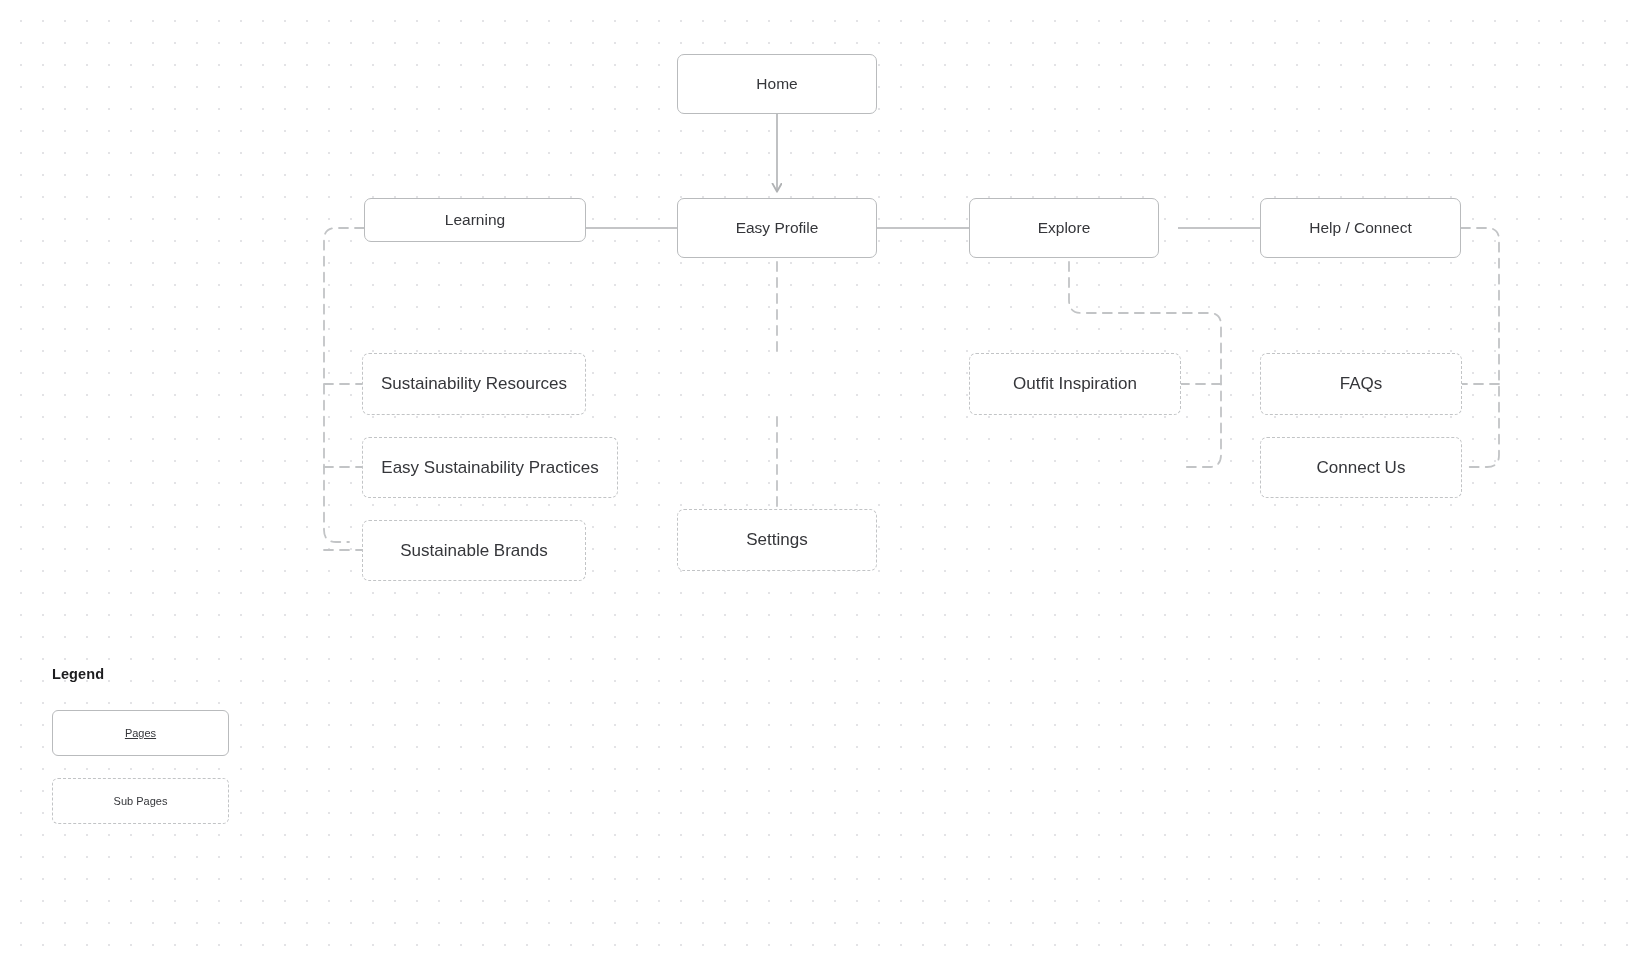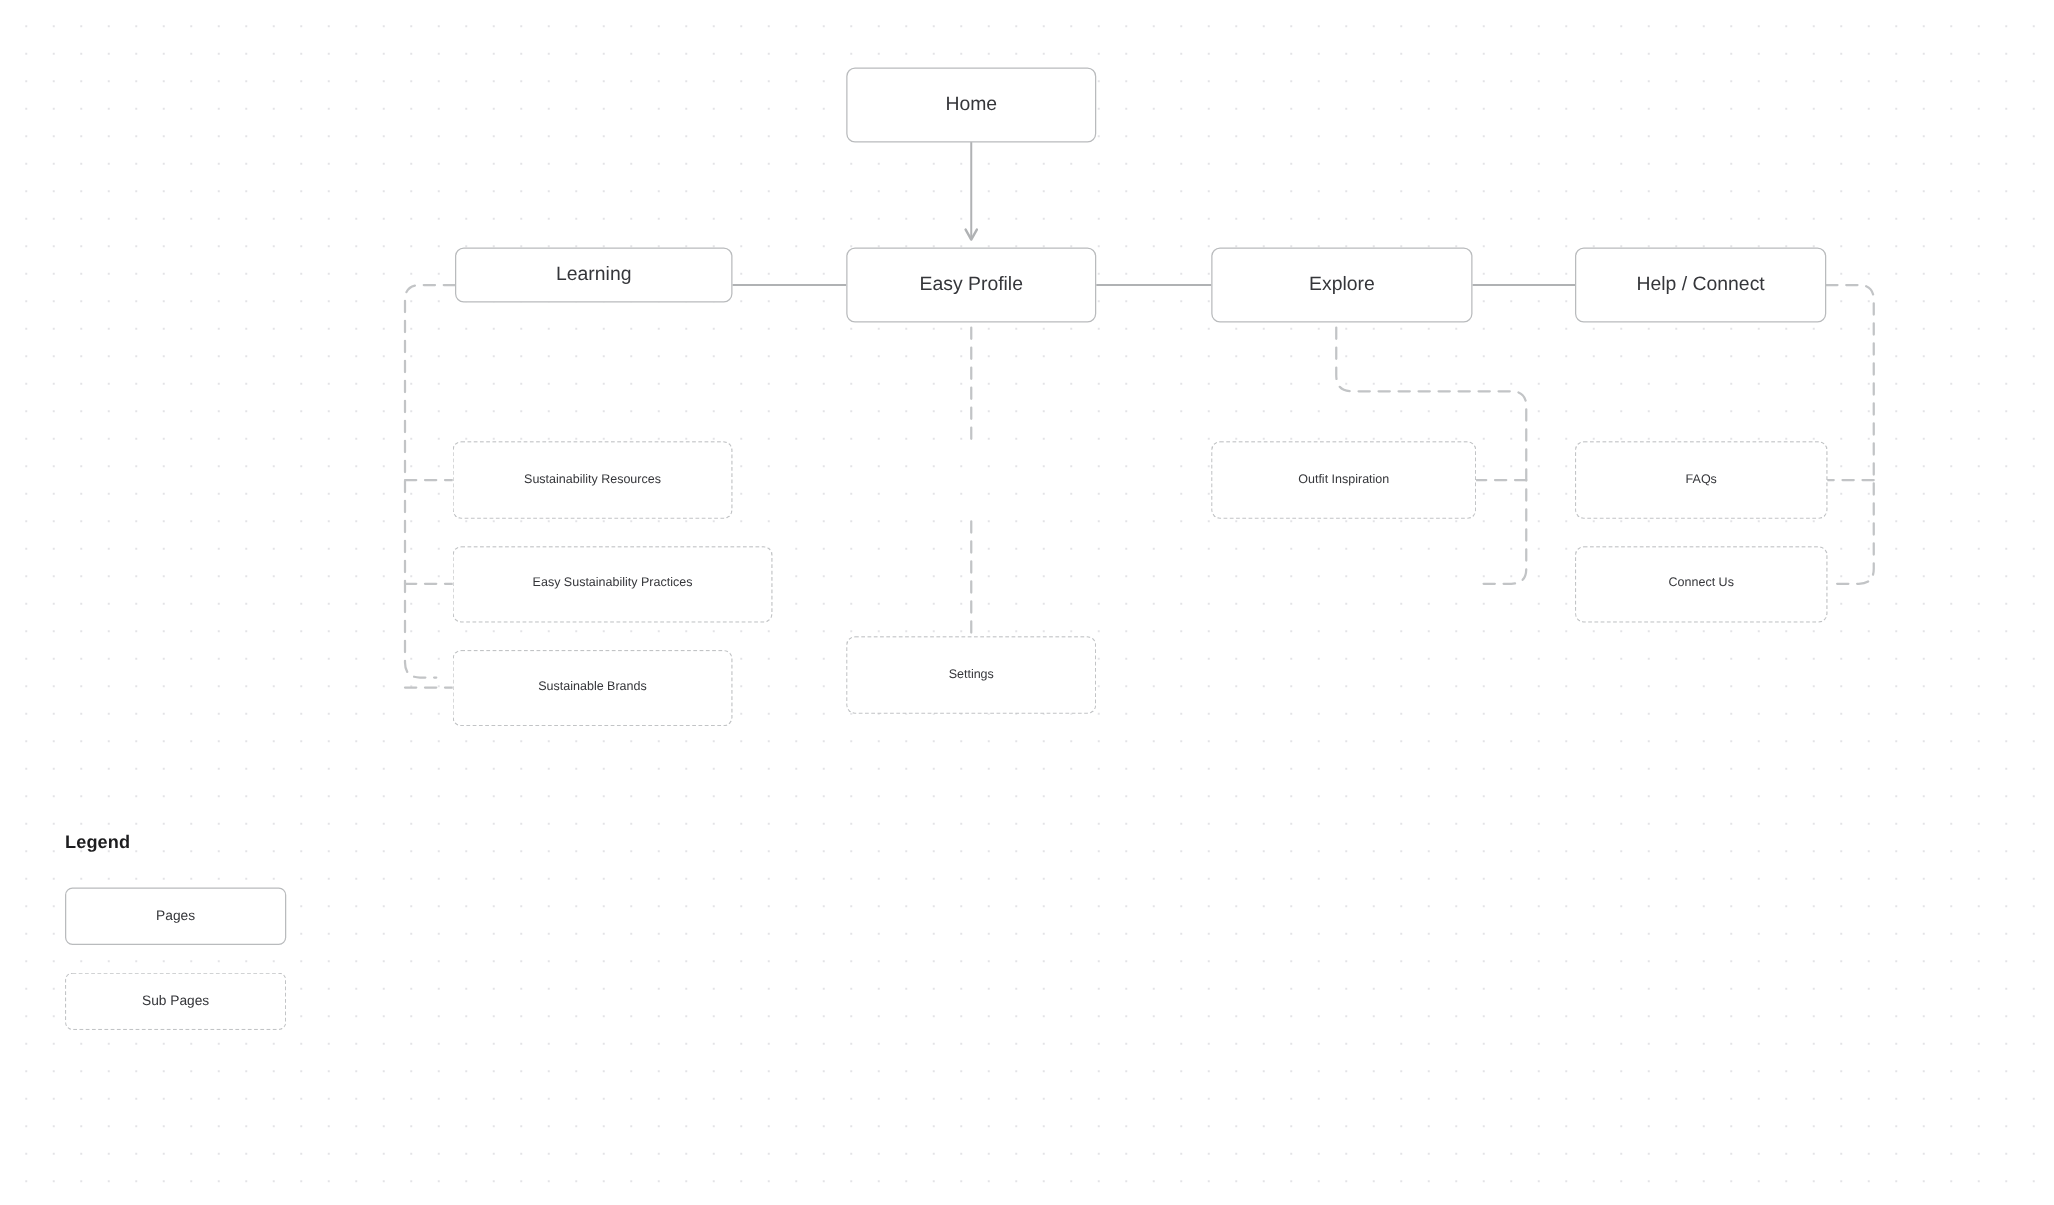--- a/index.html
+++ b/index.html
@@ -38,21 +38,21 @@
     text-align: center;
     line-height: 1.25;
     z-index: 3;
   }
   .node.page {
     border: 1.6px solid #b9bbbd;
     font-size: 15.5px;
   }
   .node.subpage {
     border: 1.8px dashed #c2c4c6;
-    font-size: 10px;
+    font-size: 17px;
   }
   .legend-title {
     position: absolute;
     left: 52px;
     top: 666px;
     font-size: 14.5px;
     font-weight: bold;
     color: #1d1d1f;
     letter-spacing: .1px;
     z-index: 3;
@@ -62,21 +62,21 @@
     box-sizing: border-box;
     display: flex;
     align-items: center;
     justify-content: center;
     background: #ffffff;
     border-radius: 6px;
     font-size: 11px;
     color: #35363a;
     z-index: 3;
   }
-  .legend-box.page { border: 1.6px solid #b9bbbd; }
+  .legend-box.page { border: 1.6px solid #b9bbbd; text-decoration: underline; }
   .legend-box.subpage { border: 1.8px dashed #c2c4c6; }
 </style>
 </head>
 <body>
 
 <div id="canvas">
 
   <svg id="edges" viewBox="0 0 1643 964">
     <defs>
       <marker id="arrow" markerWidth="9" markerHeight="9" refX="5.2" refY="3.4" orient="auto" markerUnits="strokeWidth">
@@ -108,21 +108,21 @@
   <div class="node page" style="left:677px; top:54px; width:200px; height:60px;">
     <span>Home</span>
   </div>
 
   <div class="node page" style="left:364px; top:198px; width:222px; height:44px;">
     <span>Learning</span>
   </div>
   <div class="node page" style="left:677px; top:198px; width:200px; height:60px;">
     <span>Easy Profile</span>
   </div>
-  <div class="node page" style="left:969px; top:198px; width:209px; height:60px;">
+  <div class="node page" style="left:969px; top:198px; width:190px; height:60px;">
     <span>Explore</span>
   </div>
   <div class="node page" style="left:1260px; top:198px; width:201px; height:60px;">
     <span>Help / Connect</span>
   </div>
 
   <div class="node subpage" style="left:362px; top:353px; width:224px; height:62px;">
     <span>Sustainability Resources</span>
   </div>
   <div class="node subpage" style="left:362px; top:437px; width:256px; height:61px;">

